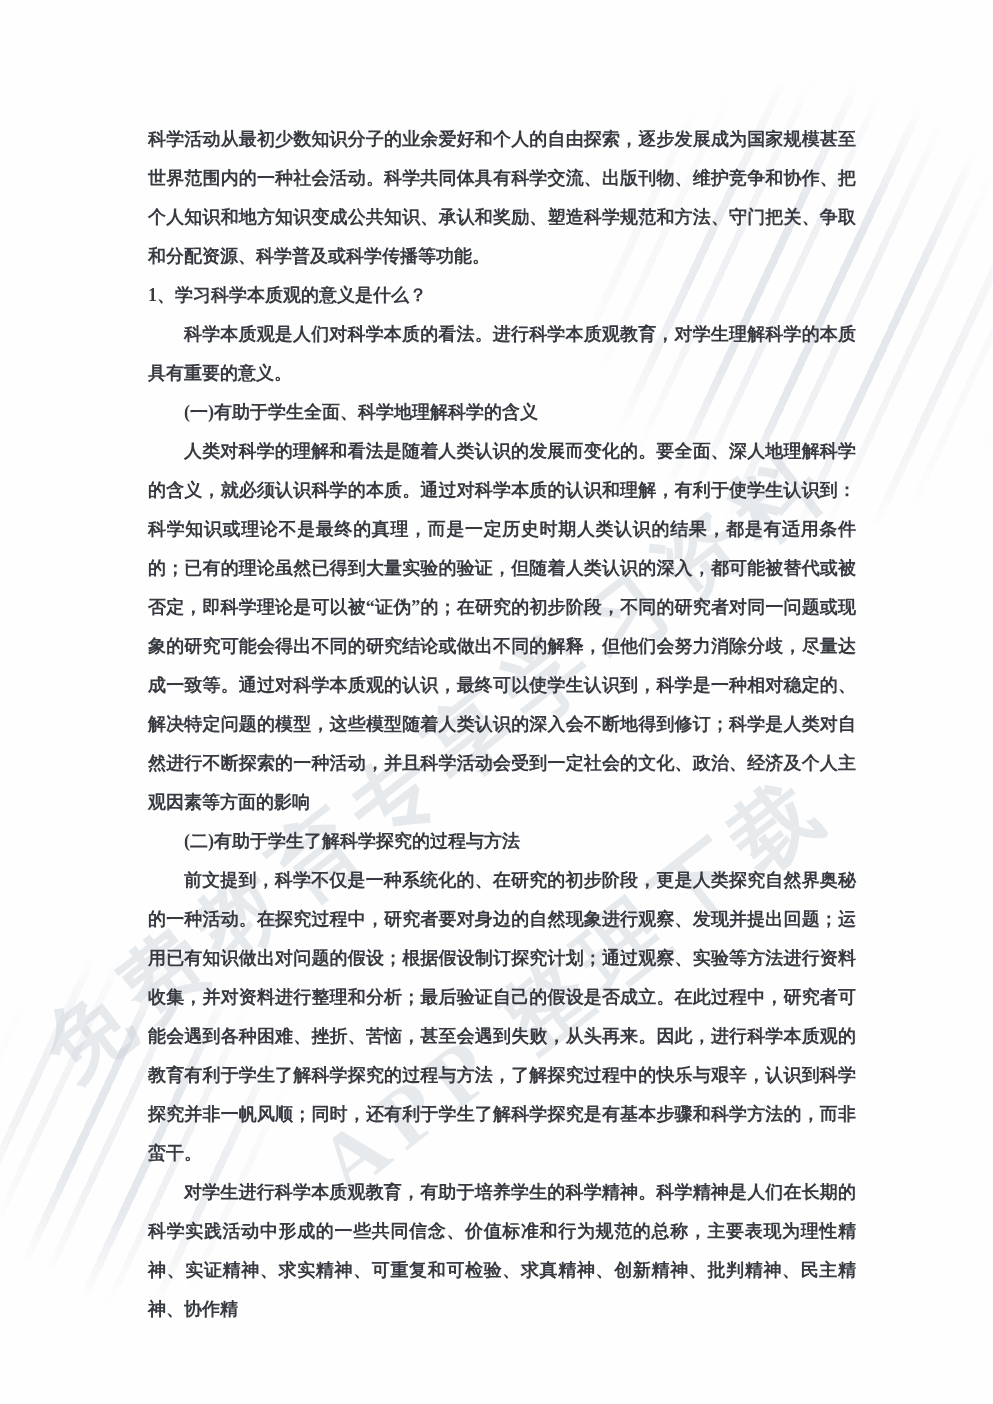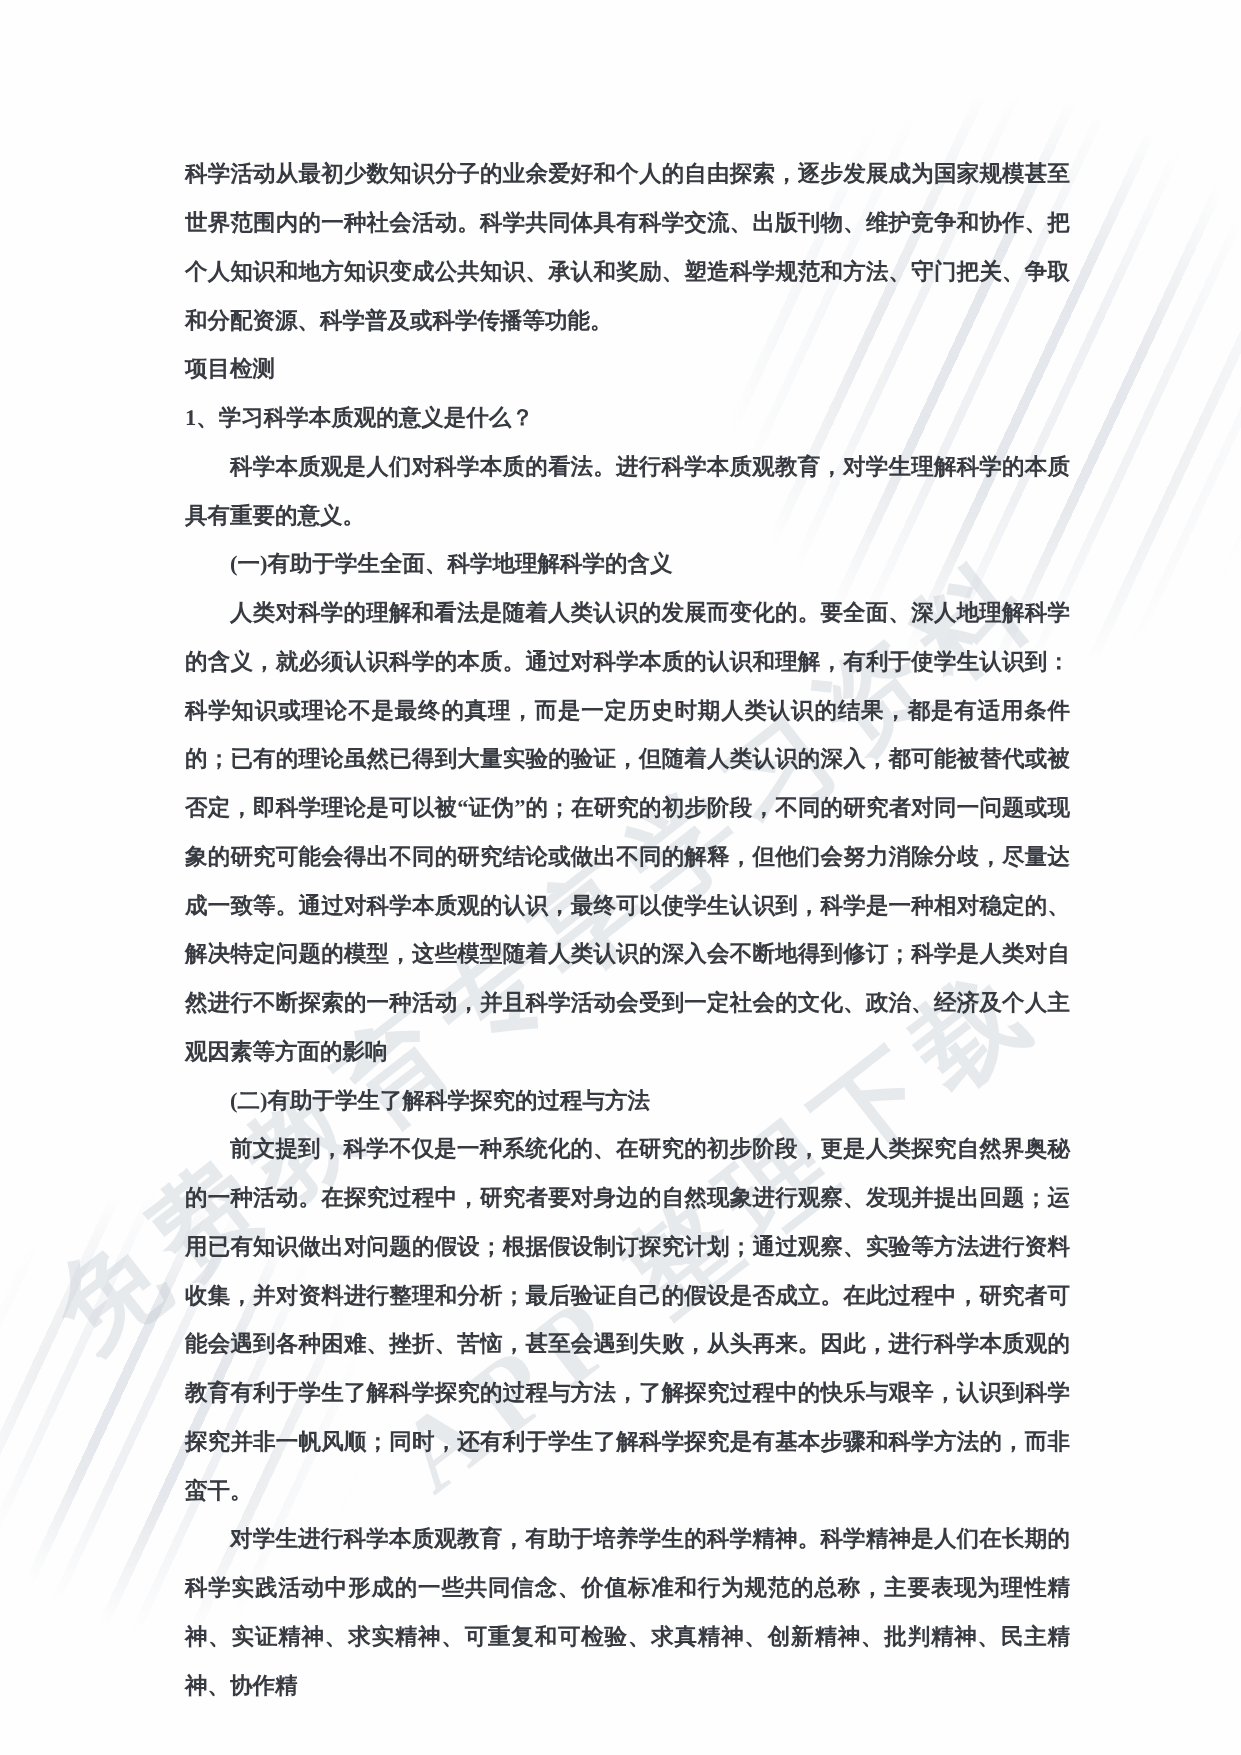--- a/index.html
+++ b/index.html
@@ -74,21 +74,20 @@
 <div class="page">
 
   <div class="streaks streaks-tr"></div>
   <div class="streaks streaks-bl"></div>
 
   <div class="wm wm1">免费教育专享学习资料</div>
   <div class="wm wm2">APP 整理下载</div>
 
   <div class="page-text">
     <p class="para">科学活动从最初少数知识分子的业余爱好和个人的自由探索，逐步发展成为国家规模甚至世界范围内的一种社会活动。科学共同体具有科学交流、出版刊物、维护竞争和协作、把个人知识和地方知识变成公共知识、承认和奖励、塑造科学规范和方法、守门把关、争取和分配资源、科学普及或科学传播等功能。</p>
-    <p class="para bold">项目检测</p>
     <p class="para">1、学习科学本质观的意义是什么？</p>
     <p class="para indent">科学本质观是人们对科学本质的看法。进行科学本质观教育，对学生理解科学的本质具有重要的意义。</p>
     <p class="para indent">(一)有助于学生全面、科学地理解科学的含义</p>
     <p class="para indent">人类对科学的理解和看法是随着人类认识的发展而变化的。要全面、深人地理解科学的含义，就必须认识科学的本质。通过对科学本质的认识和理解，有利于使学生认识到：科学知识或理论不是最终的真理，而是一定历史时期人类认识的结果，都是有适用条件的；已有的理论虽然已得到大量实验的验证，但随着人类认识的深入，都可能被替代或被否定，即科学理论是可以被“证伪”的；在研究的初步阶段，不同的研究者对同一问题或现象的研究可能会得出不同的研究结论或做出不同的解释，但他们会努力消除分歧，尽量达成一致等。通过对科学本质观的认识，最终可以使学生认识到，科学是一种相对稳定的、解决特定问题的模型，这些模型随着人类认识的深入会不断地得到修订；科学是人类对自然进行不断探索的一种活动，并且科学活动会受到一定社会的文化、政治、经济及个人主观因素等方面的影响</p>
     <p class="para indent">(二)有助于学生了解科学探究的过程与方法</p>
     <p class="para indent">前文提到，科学不仅是一种系统化的、在研究的初步阶段，更是人类探究自然界奥秘的一种活动。在探究过程中，研究者要对身边的自然现象进行观察、发现并提出回题；运用已有知识做出对问题的假设；根据假设制订探究计划；通过观察、实验等方法进行资料收集，并对资料进行整理和分析；最后验证自己的假设是否成立。在此过程中，研究者可能会遇到各种困难、挫折、苦恼，甚至会遇到失败，从头再来。因此，进行科学本质观的教育有利于学生了解科学探究的过程与方法，了解探究过程中的快乐与艰辛，认识到科学探究并非一帆风顺；同时，还有利于学生了解科学探究是有基本步骤和科学方法的，而非蛮干。</p>
     <p class="para indent">对学生进行科学本质观教育，有助于培养学生的科学精神。科学精神是人们在长期的科学实践活动中形成的一些共同信念、价值标准和行为规范的总称，主要表现为理性精神、实证精神、求实精神、可重复和可检验、求真精神、创新精神、批判精神、民主精神、协作精</p>
   </div>
 
 </div>

